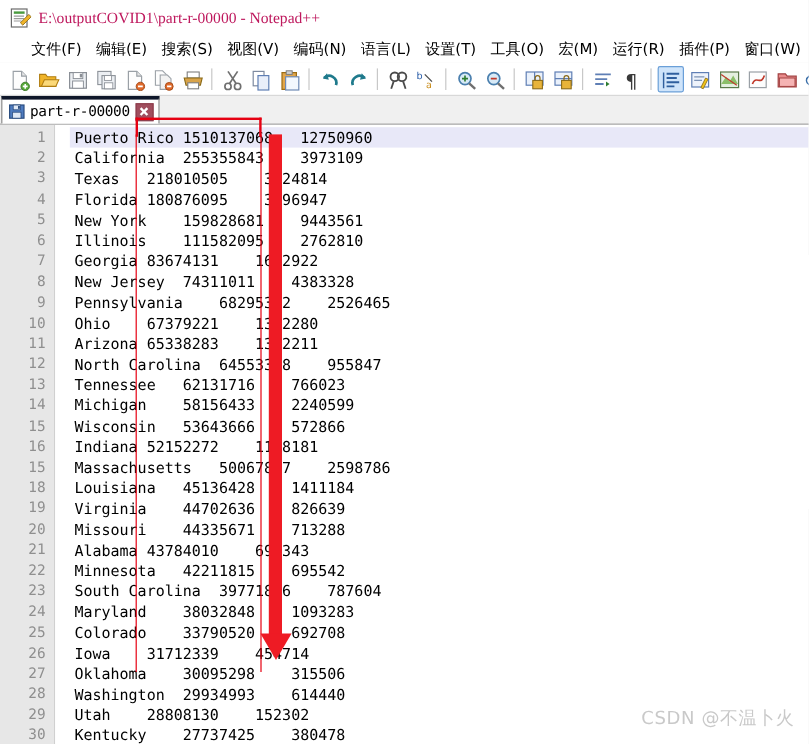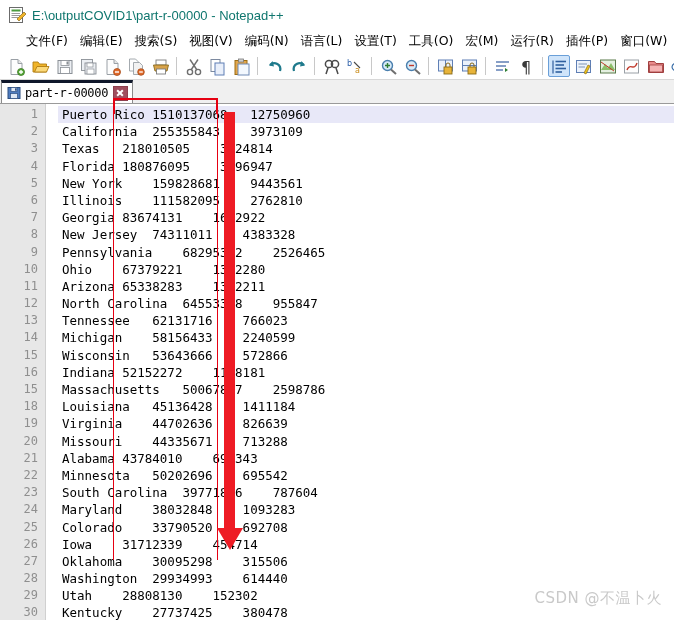--- a/index.html
+++ b/index.html
@@ -30,23 +30,23 @@
     box-sizing: border-box;
   }
   .titlebar .tb-icon {
     width: 18px; height: 18px;
     margin-right: 6px;
     position: relative;
     flex: 0 0 auto;
   }
   .titlebar .title-text {
     font-size: 13px;
-    color: #0f766e;
+    color: #be185d;
     white-space: nowrap;
-    font-family: Liberation Sans, sans-serif;
+    font-family: Liberation Serif, serif;
   }
   .titlebar-topstrip {
     position: absolute;
     left: 0; top: 0; right: 0;
     height: 3px;
     background: #f2f2f2;
     overflow: hidden;
   }
   .strip-bit { position: absolute; top: 0; height: 3px; background: #cfc8b8; opacity: .75; }
 
@@ -561,21 +561,21 @@
         <div class="cl">North Carolina  64553378    955847</div>
         <div class="cl">Tennessee   62131716    766023</div>
         <div class="cl">Michigan    58156433    2240599</div>
         <div class="cl">Wisconsin   53643666    572866</div>
         <div class="cl">Indiana 52152272    1178181</div>
         <div class="cl">Massachusetts   50067897    2598786</div>
         <div class="cl">Louisiana   45136428    1411184</div>
         <div class="cl">Virginia    44702636    826639</div>
         <div class="cl">Missouri    44335671    713288</div>
         <div class="cl">Alabama 43784010    690343</div>
-        <div class="cl">Minnesota   50202696    695542</div>
+        <div class="cl">Minnesota   42211815    695542</div>
         <div class="cl">South Carolina  39771816    787604</div>
         <div class="cl">Maryland    38032848    1093283</div>
         <div class="cl">Colorado    33790520    692708</div>
         <div class="cl">Iowa    31712339    454714</div>
         <div class="cl">Oklahoma    30095298    315506</div>
         <div class="cl">Washington  29934993    614440</div>
         <div class="cl">Utah    28808130    152302</div>
         <div class="cl">Kentucky    27737425    380478</div>
 
       </div>

